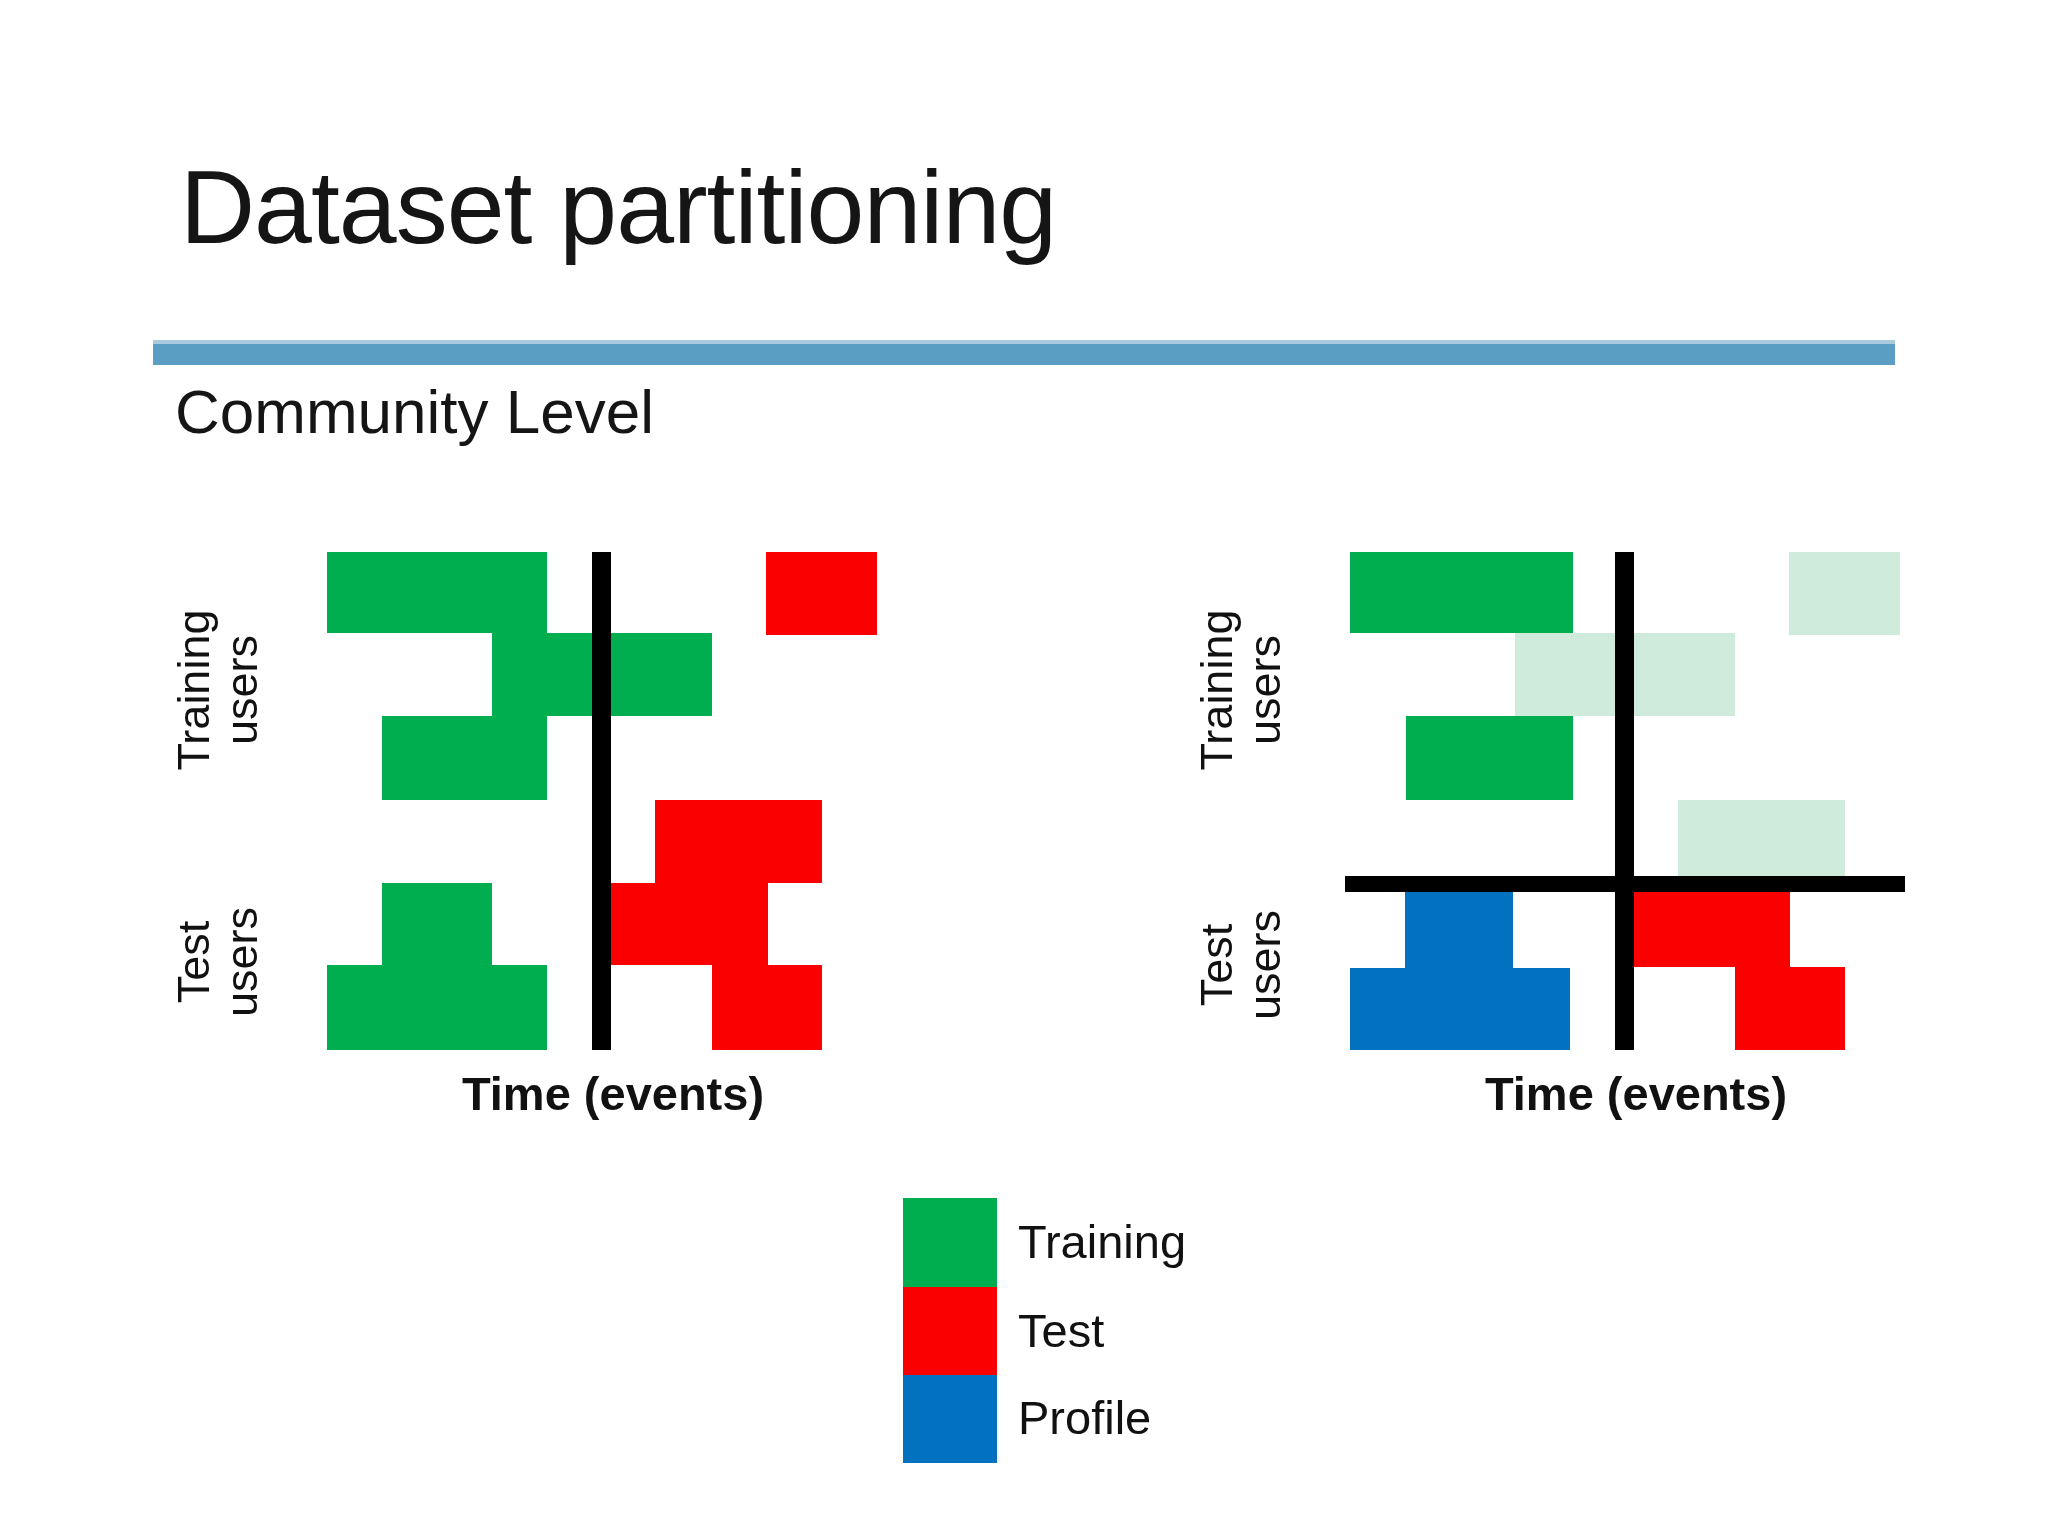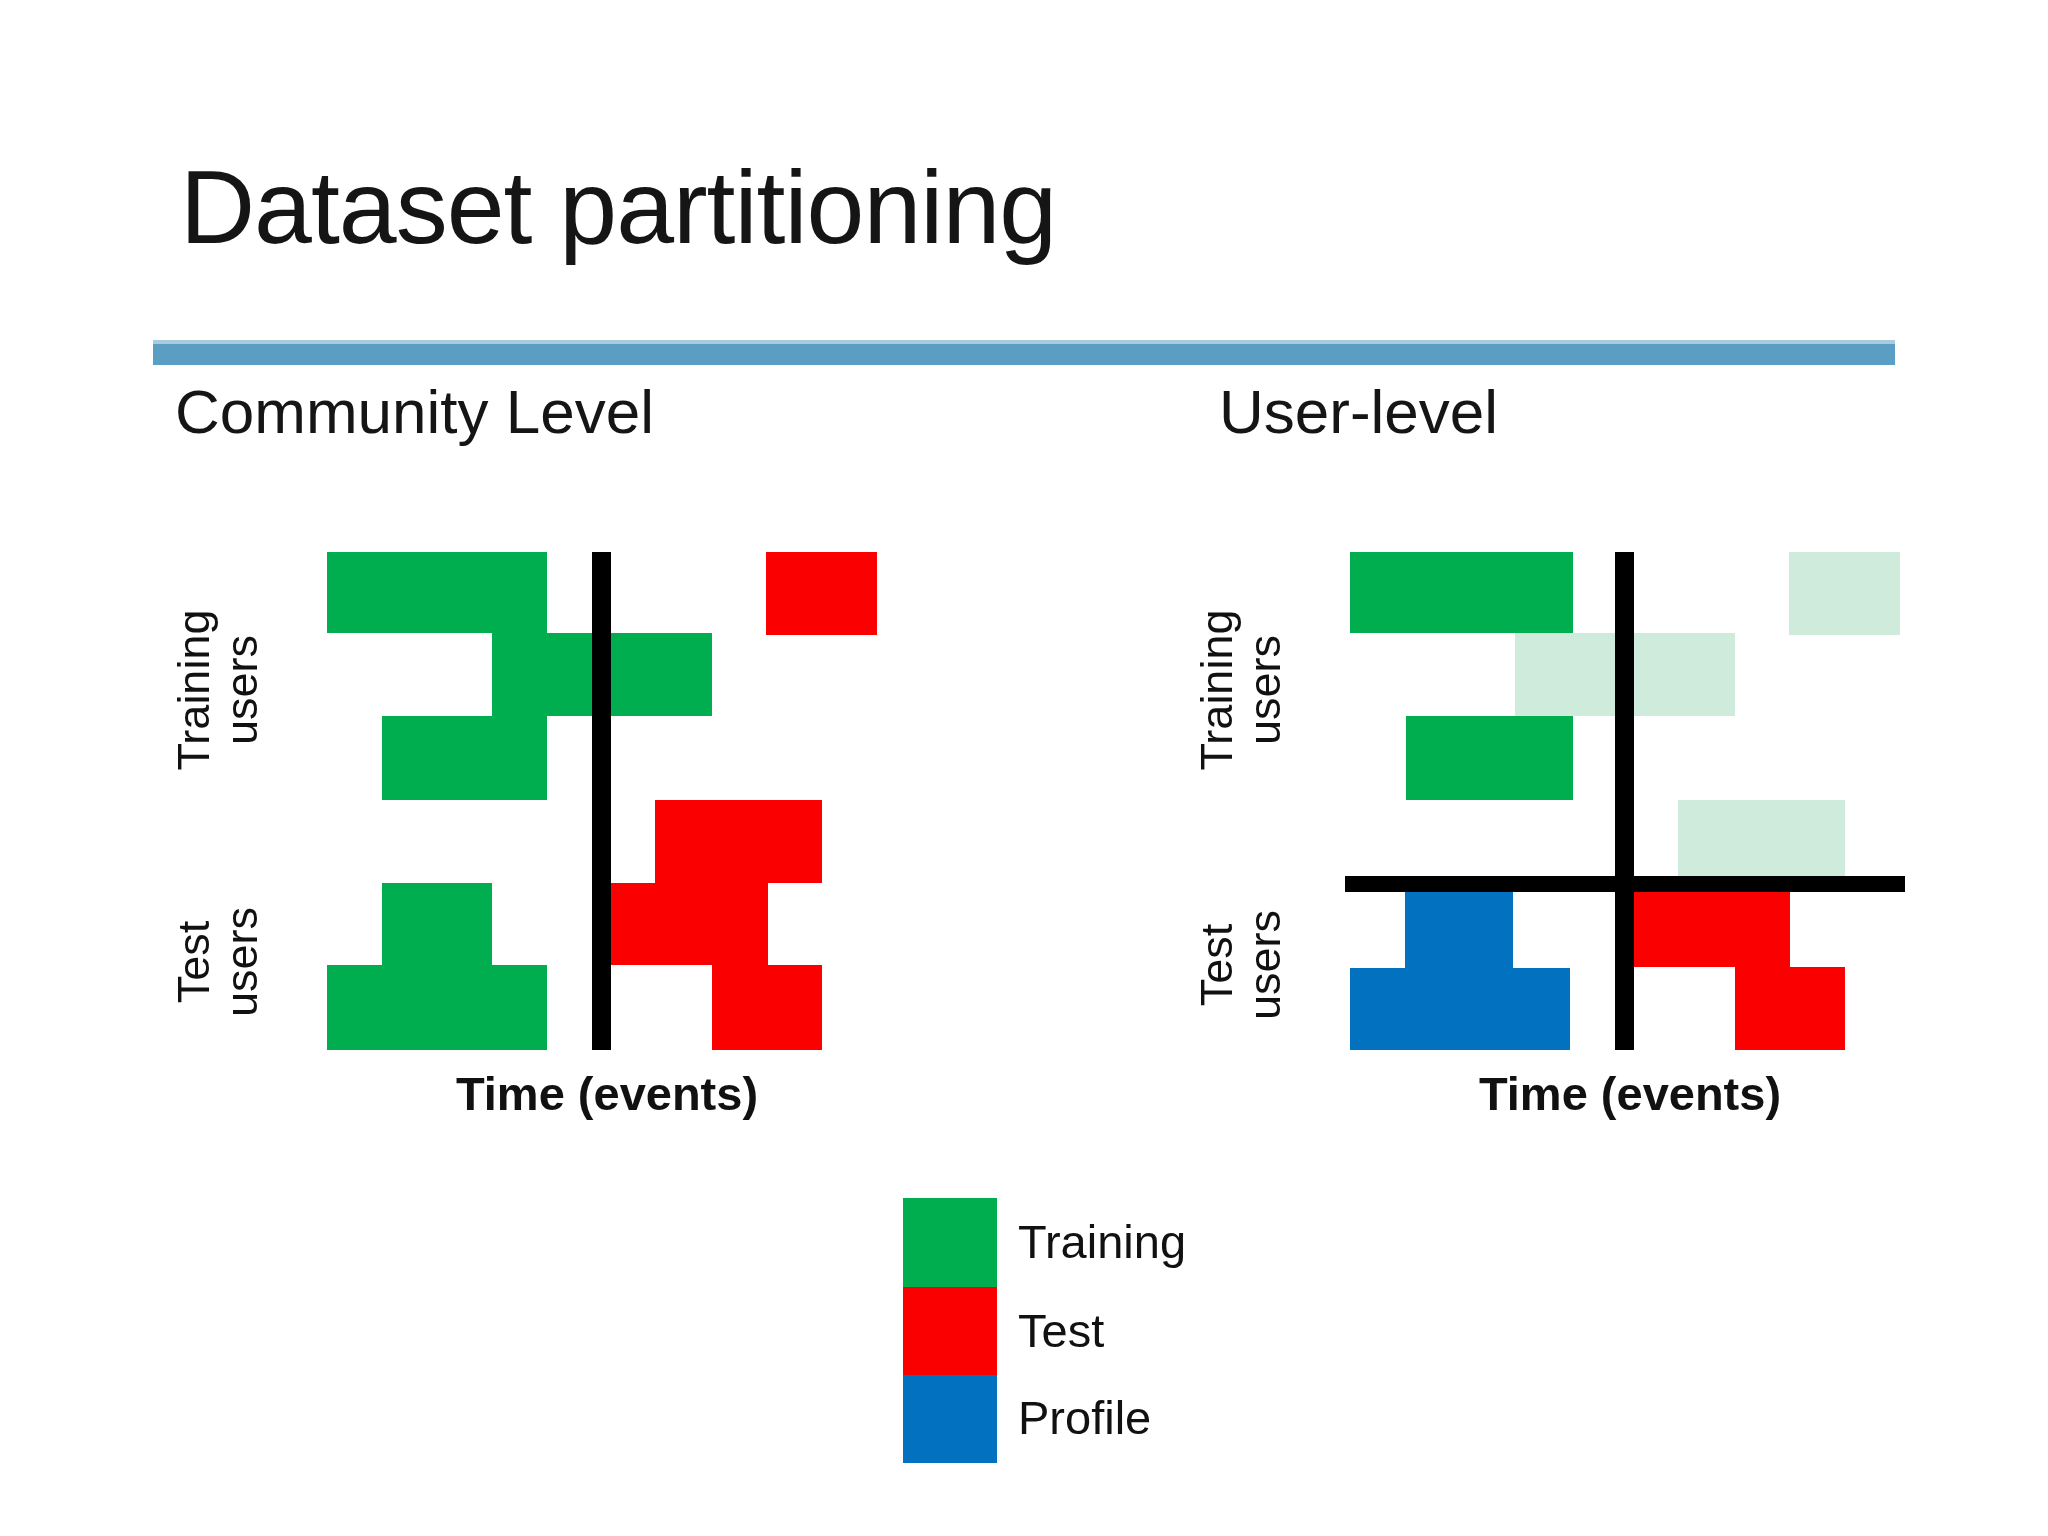--- a/index.html
+++ b/index.html
@@ -29,21 +29,21 @@
     display:flex; flex-direction:column; align-items:center; justify-content:center;
     font-size:45px; line-height:1.06; color:#111; text-align:center;
     transform:translate(-50%,-50%) rotate(-90deg); white-space:nowrap;
   }
   .rot-label.c-train{ left:218px; top:690px; }
   .rot-label.c-test { left:218px; top:962px; }
   .rot-label.u-train{ left:1241px; top:690px; }
   .rot-label.u-test { left:1241px; top:965px; }
   .x-label{
     position:absolute; top:1066px; transform:translateX(-50%);
-    font-size:47px; font-weight:bold; color:#111; white-space:nowrap;
+    font-size:47px; font-weight:bold; color:#111; white-space:nowrap;margin-left:6px;
   }
   .x-label.community{ left:607px; }
   .x-label.user{ left:1630px; }
   .legend-swatch{ position:absolute; left:903px; width:94px; }
   .legend-swatch.training{ top:1198px; height:89px; }
   .legend-swatch.test    { top:1287px; height:88px; }
   .legend-swatch.profile { top:1375px; height:88px; }
   .legend-label{
     position:absolute; left:1018px; font-size:47px; color:#111; white-space:nowrap;
   }
@@ -54,21 +54,20 @@
 </head>
 <body>
 
 <div class="slide">
 
   <div class="title">Dataset partitioning</div>
 
   <div class="divider" style="background: rgb(91, 158, 196);"></div>
 
   <div class="section-label community">Community Level</div>
-  <div class="section-label user">User-level</div>
 
   <div class="layer">
       <div class="block" style="left: 327px; top: 552px; width: 220px; height: 81px; background: rgb(0, 174, 79);"></div>
       <div class="block" style="left: 492px; top: 633px; width: 220px; height: 83px; background: rgb(0, 174, 79);"></div>
       <div class="block" style="left: 382px; top: 716px; width: 165px; height: 84px; background: rgb(0, 174, 79);"></div>
       <div class="block" style="left: 382px; top: 883px; width: 110px; height: 82px; background: rgb(0, 174, 79);"></div>
       <div class="block" style="left: 327px; top: 965px; width: 220px; height: 85px; background: rgb(0, 174, 79);"></div>
       <div class="block" style="left: 766px; top: 552px; width: 111px; height: 83px; background: rgb(251, 0, 0);"></div>
       <div class="block" style="left: 655px; top: 800px; width: 167px; height: 83px; background: rgb(251, 0, 0);"></div>
       <div class="block" style="left: 610px; top: 883px; width: 158px; height: 82px; background: rgb(251, 0, 0);"></div>

